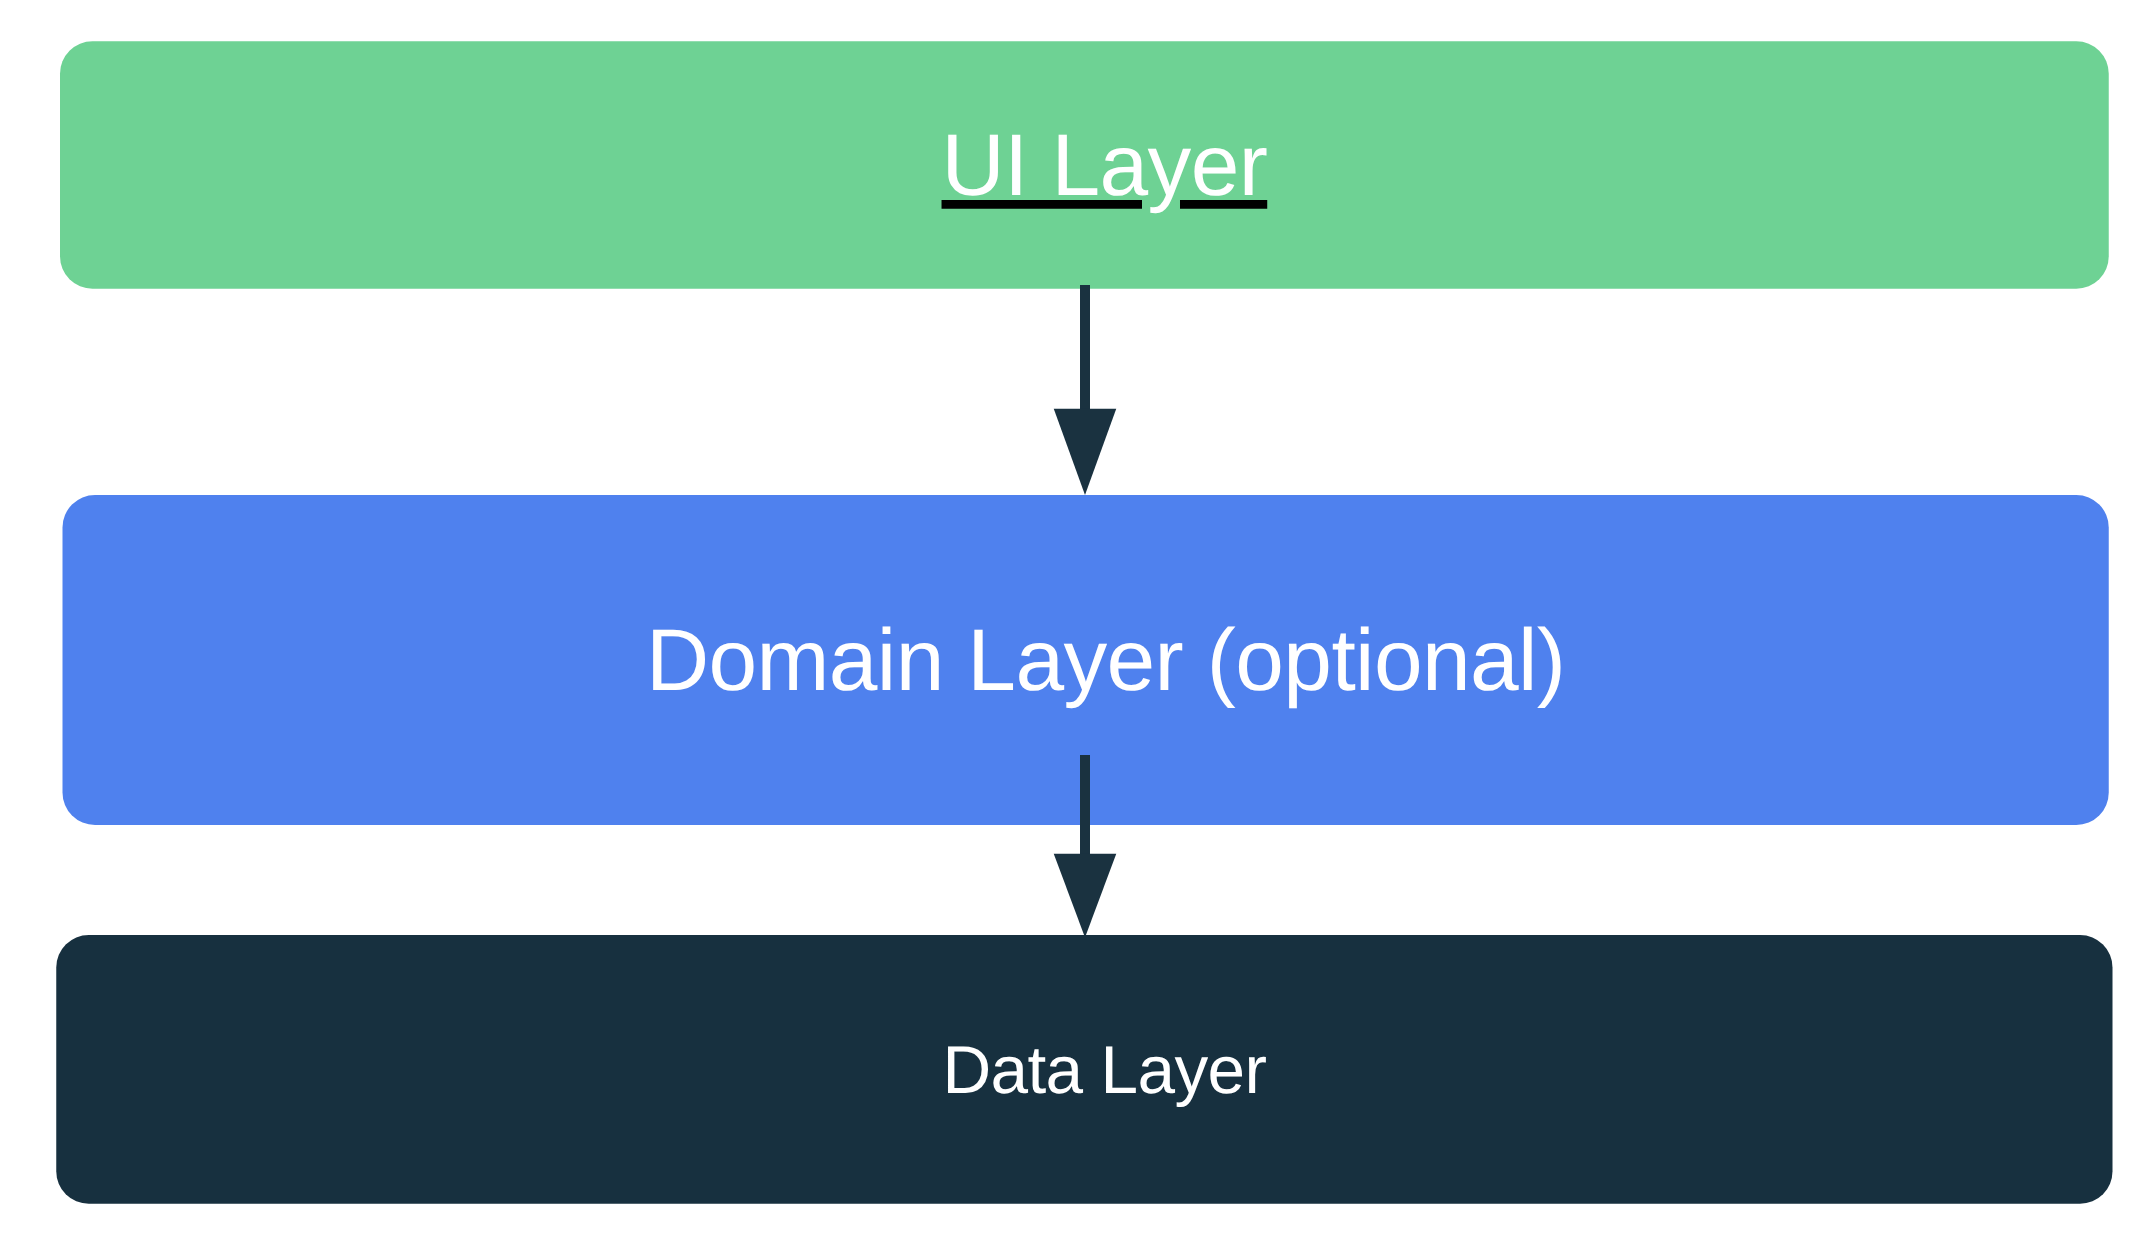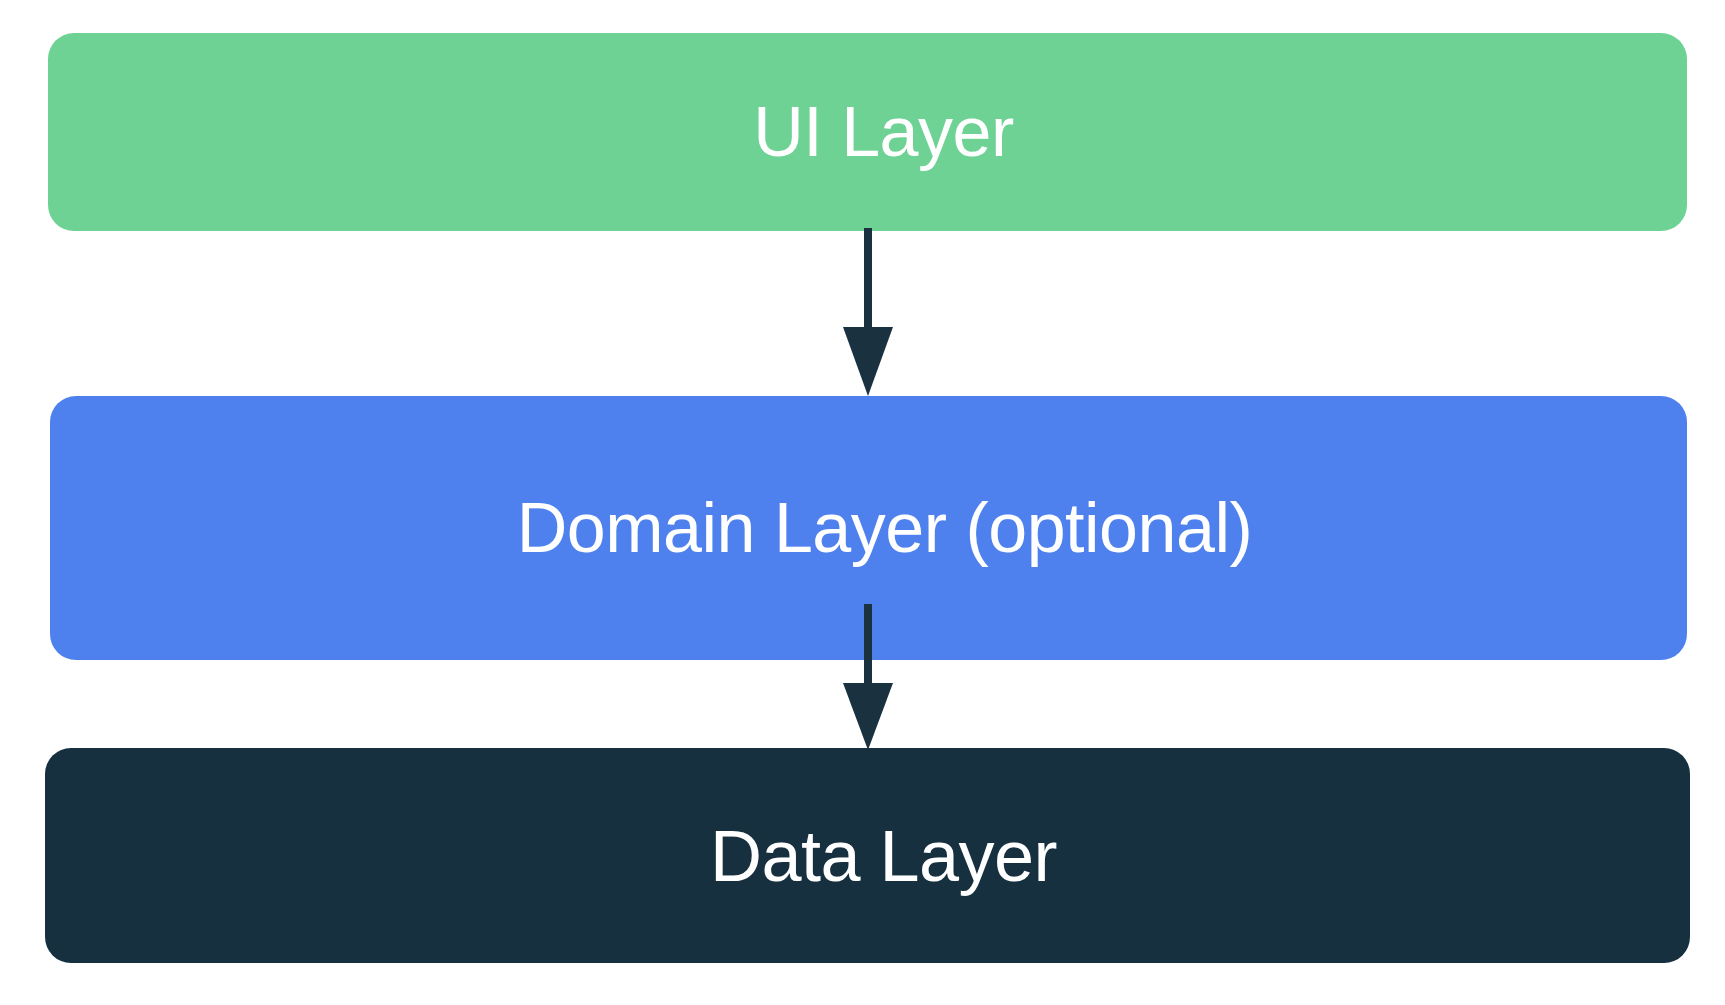--- a/index.html
+++ b/index.html
@@ -32,36 +32,37 @@
     letter-spacing: -0.5px;
     white-space: nowrap;
     line-height: 1;
     transform: translateX(16px);
   }
   #box-ui {
     left: 48px;
     top: 33px;
     width: 1639px;
     height: 198px;
+    text-decoration: underline;
   }
   #box-ui .layer-label { font-size: 70px; }
   #box-domain {
     left: 50px;
     top: 396px;
     width: 1637px;
     height: 264px;
   }
   #box-domain .layer-label { font-size: 70px; }
   #box-data {
     left: 45px;
     top: 748px;
     width: 1645px;
     height: 215px;
   }
-  #box-data .layer-label { font-size: 72px; }
+  #box-data .layer-label { font-size: 54px; }
 
   .connector {
     position: absolute;
     pointer-events: none;
   }
   #arrow-ui-to-domain {
     left: 838px;
     top: 228px;
     width: 60px;
     height: 170px;

